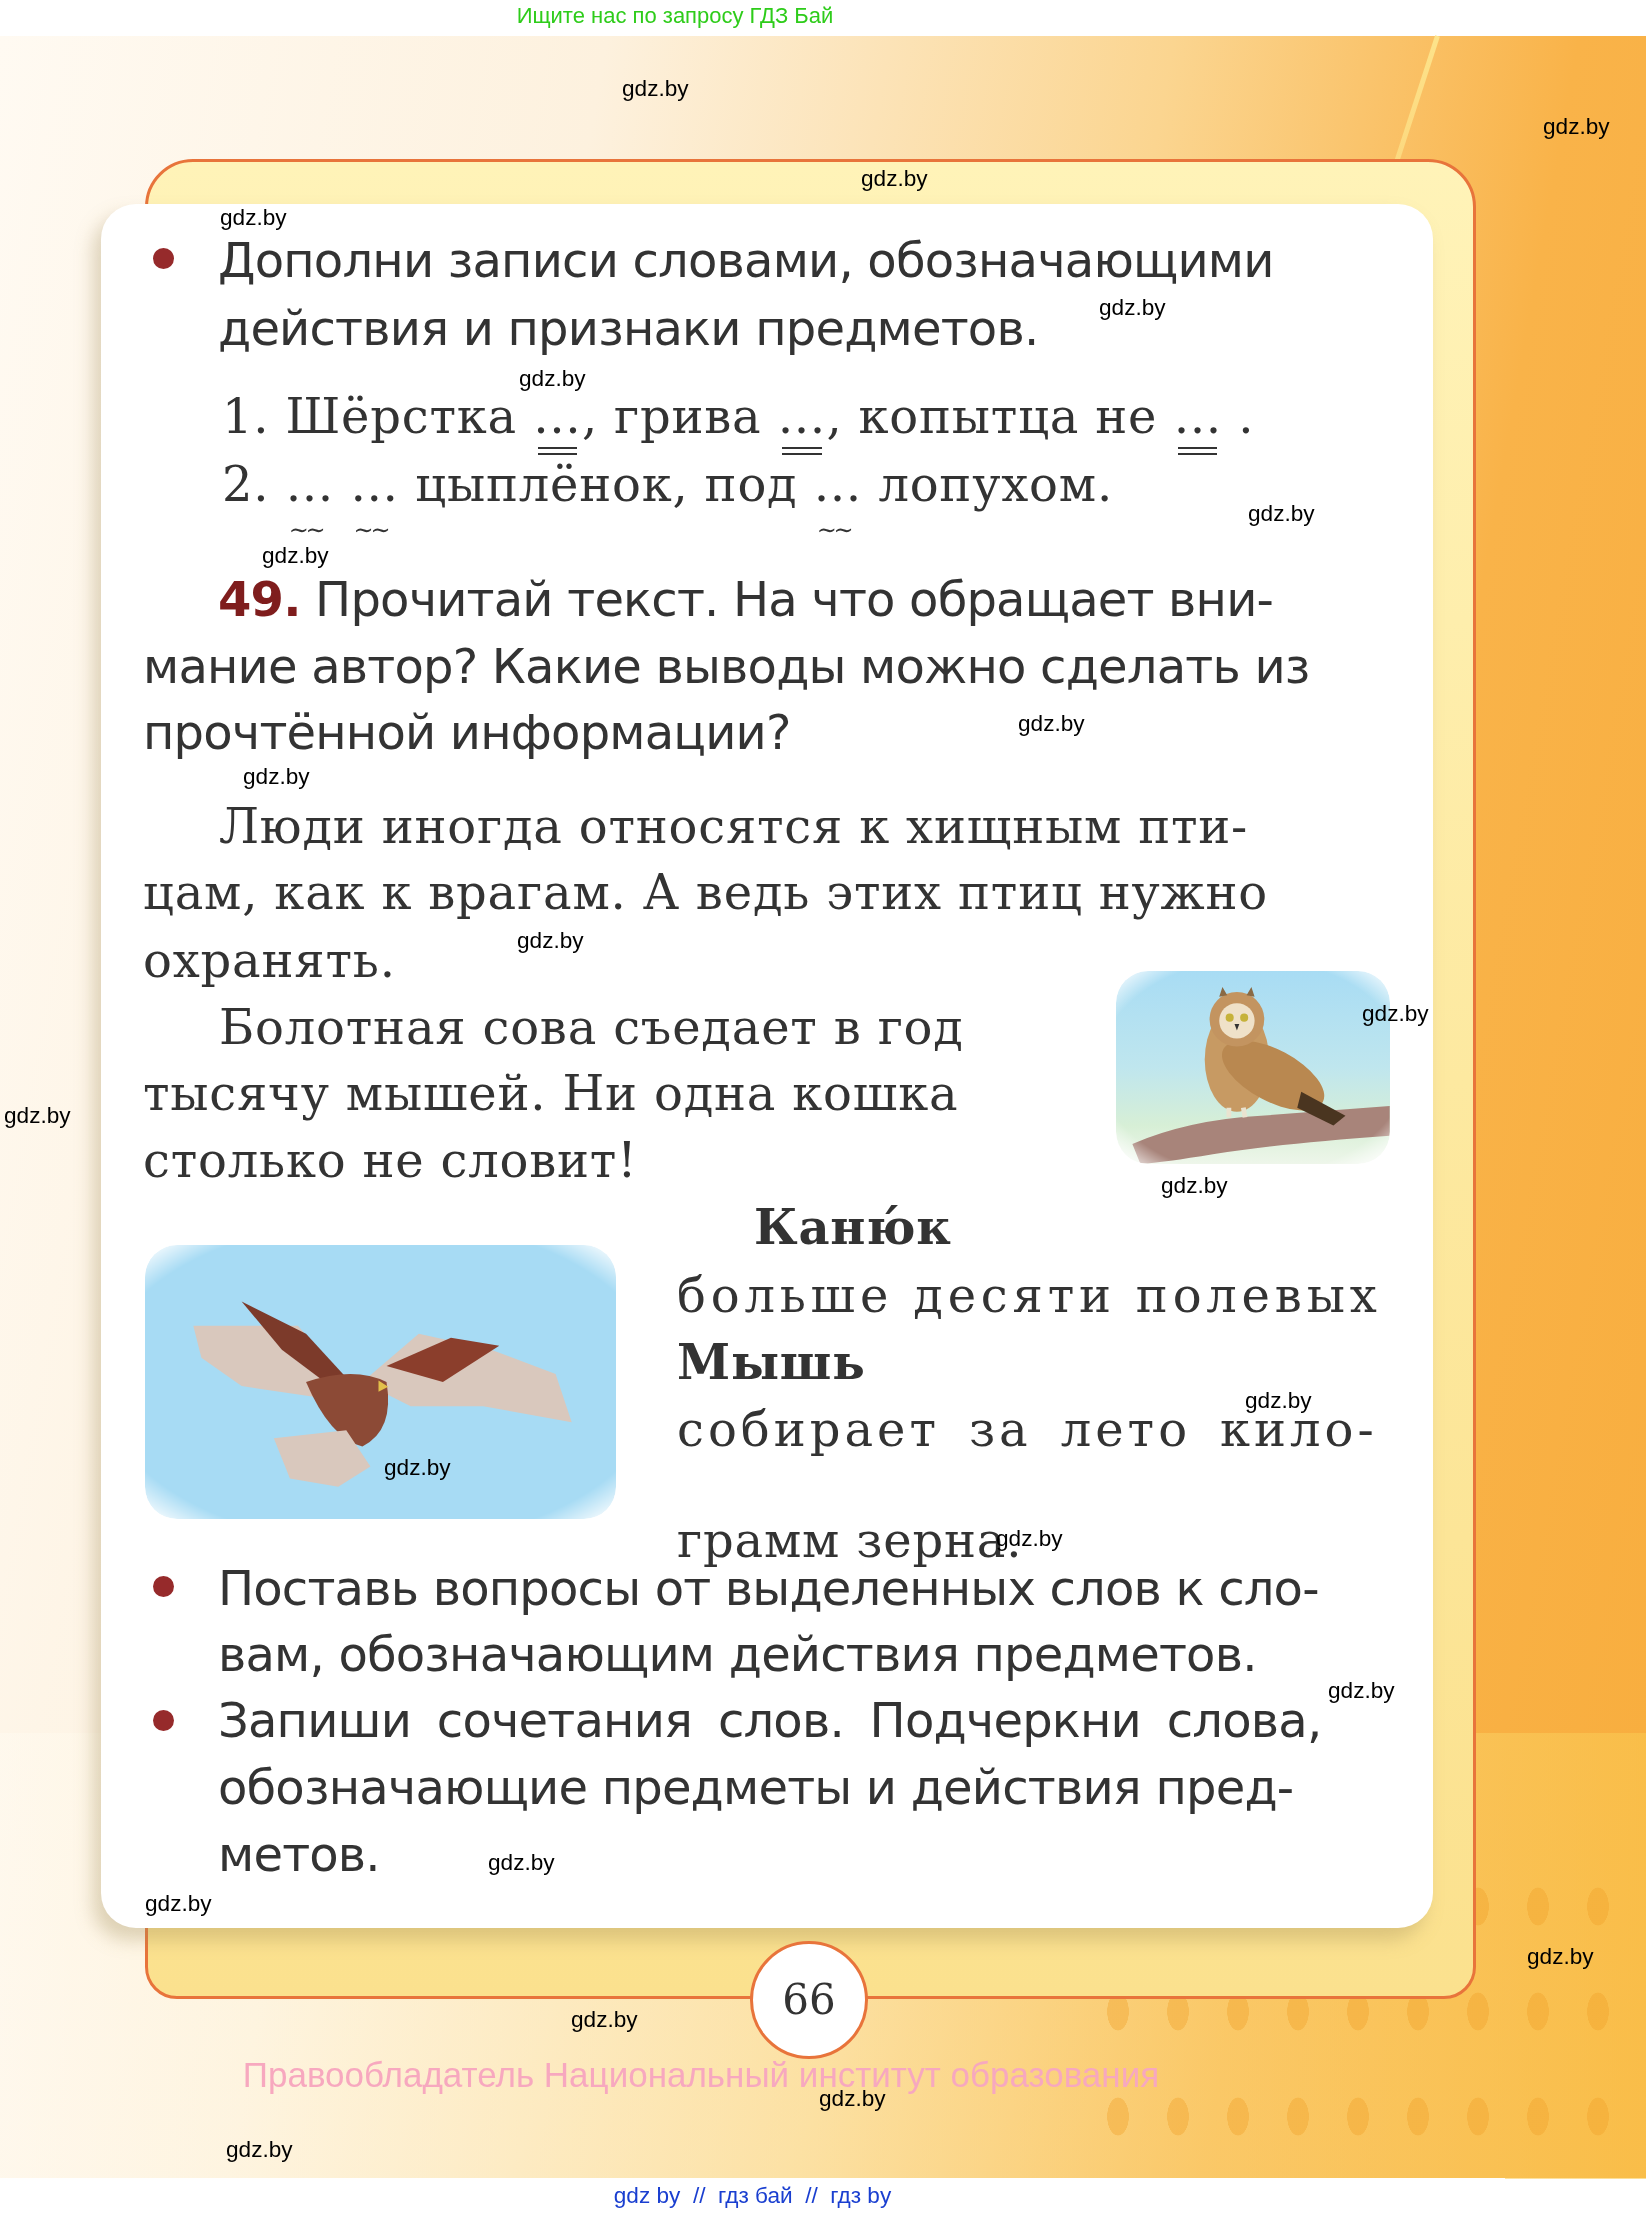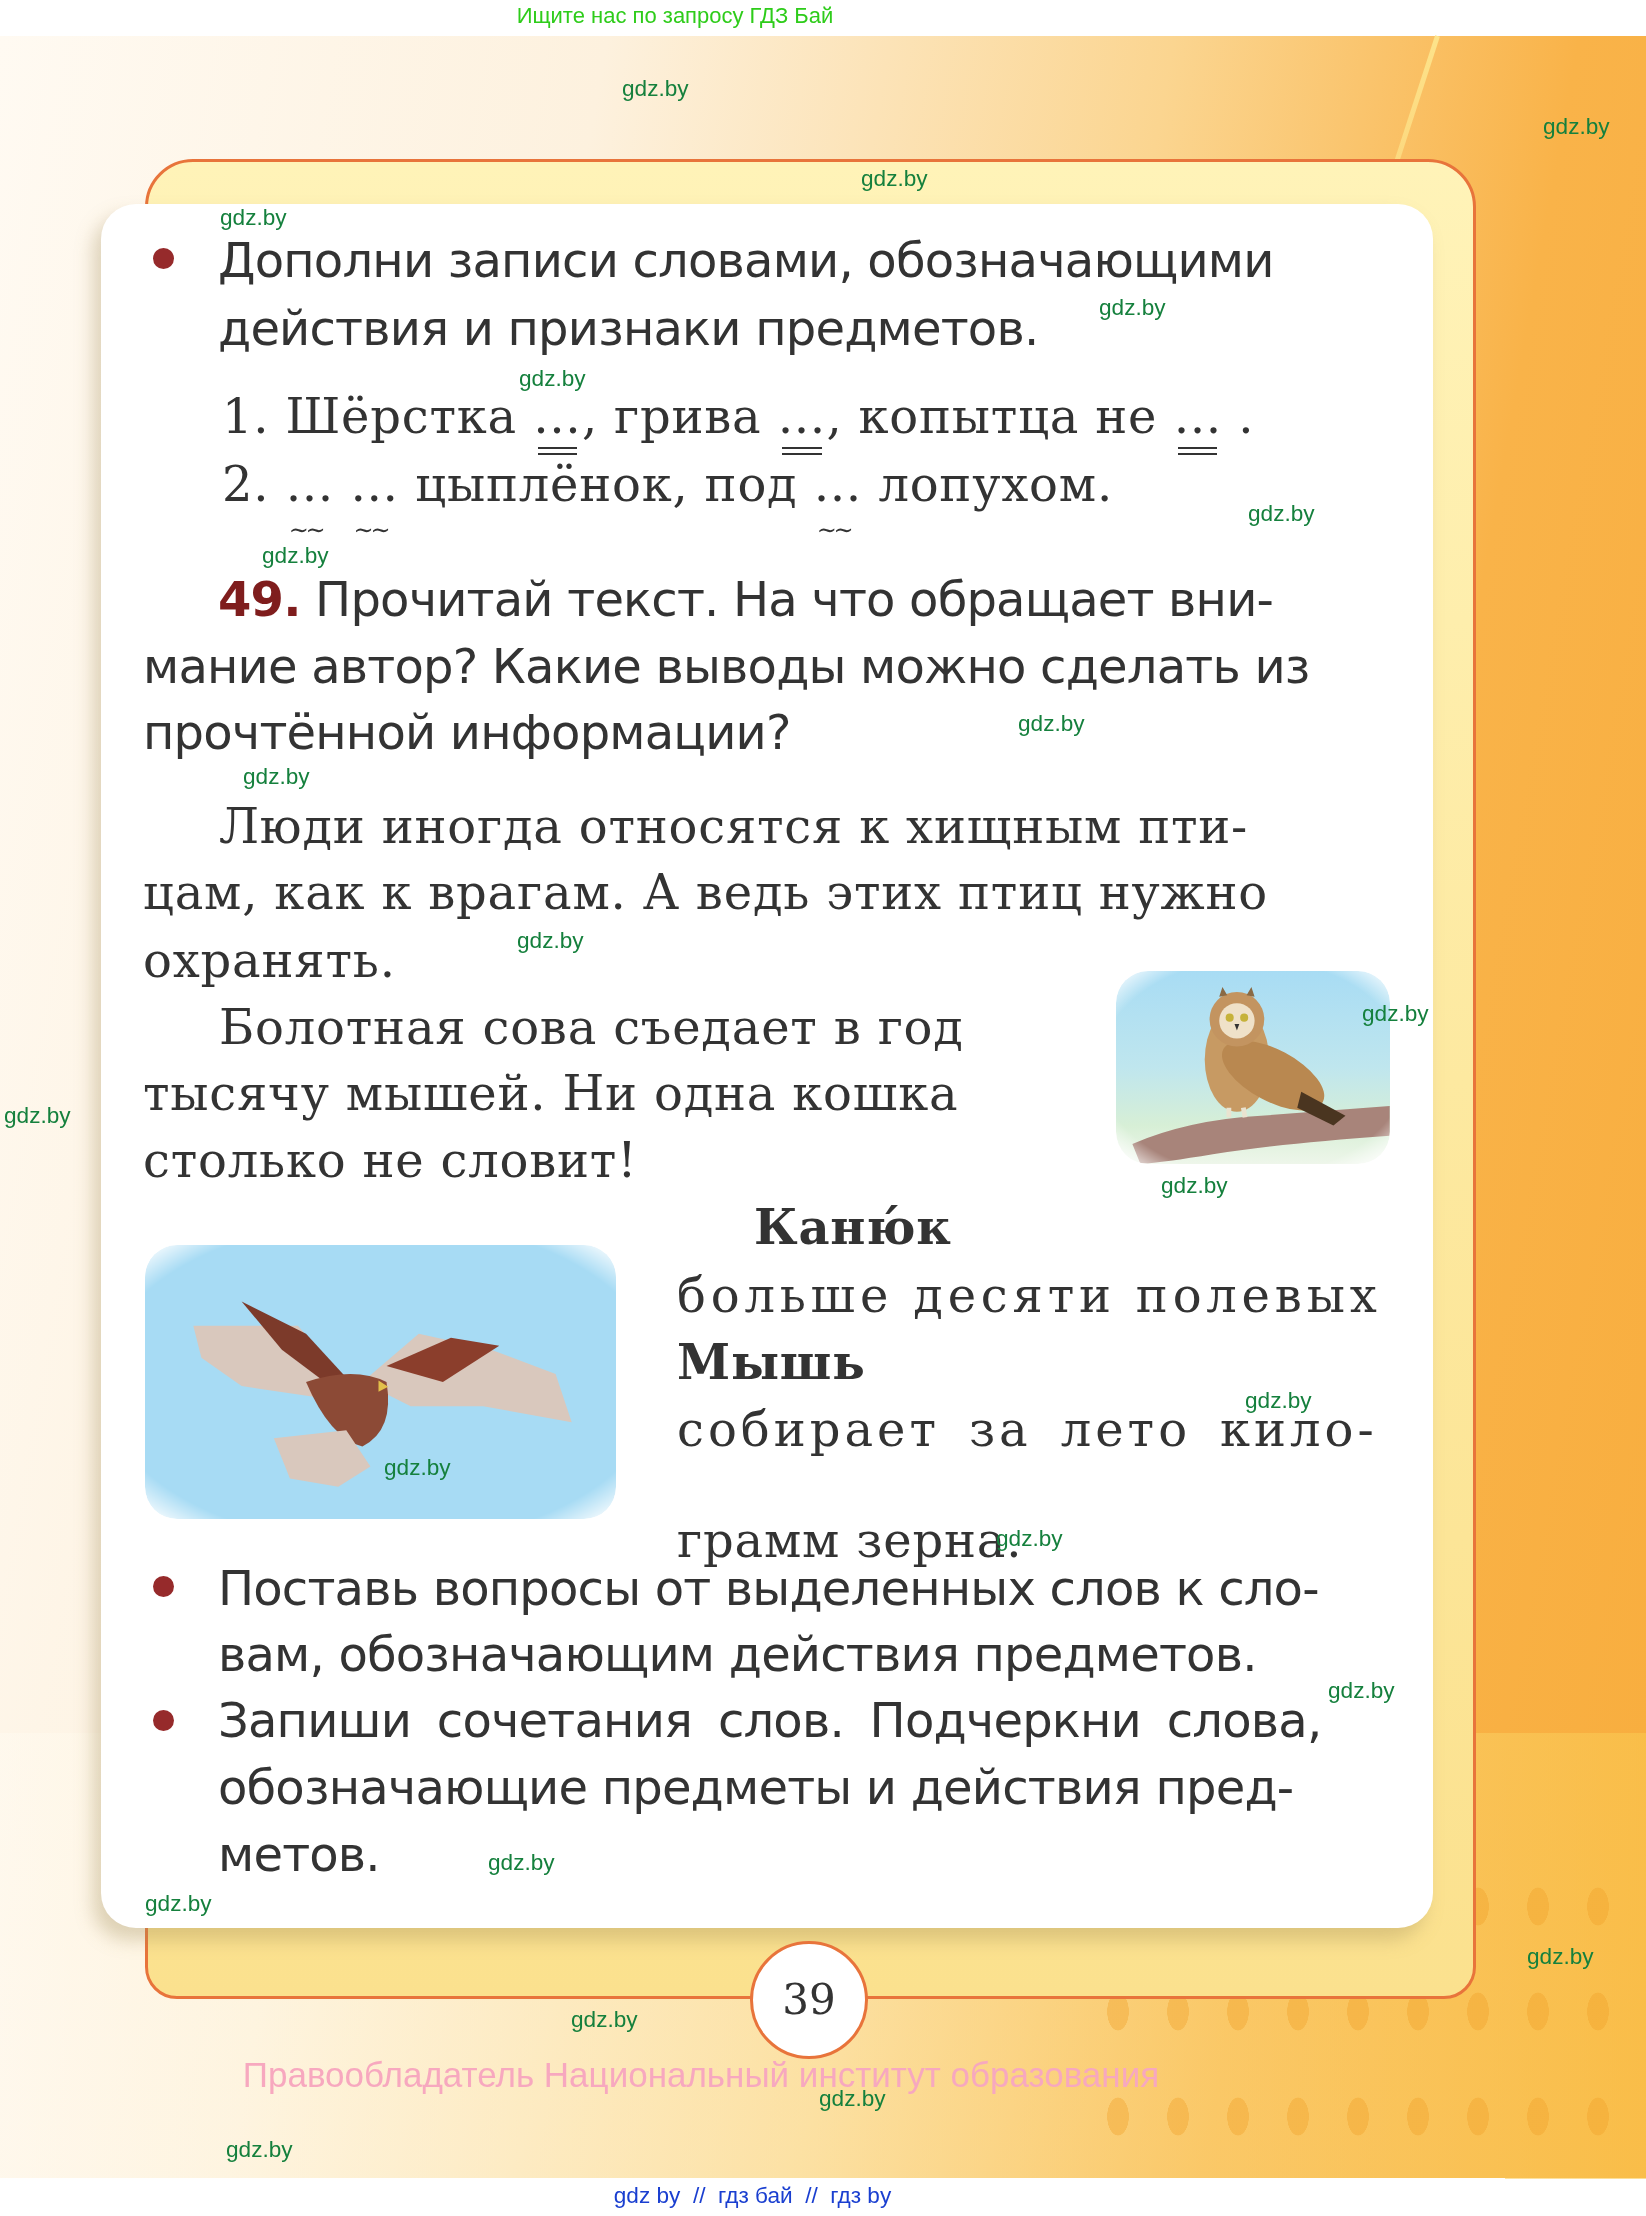--- a/index.html
+++ b/index.html
@@ -11,21 +11,21 @@
   .bg-bottom{position:absolute;left:0;top:1733px;width:1647px;height:446px;
       background:linear-gradient(90deg,rgba(255,250,240,0.6) 0%,rgba(253,236,180,0.5) 50%,rgba(250,200,80,0.6) 100%);}
   .dots{position:absolute;left:1088px;top:1854px;width:559px;height:322px;
       background-image:radial-gradient(ellipse 17.7px 31px at 50% 50%,rgba(240,160,40,0.55) 60%,transparent 62%);
       background-size:60px 105px;opacity:.7;}
   .streak{position:absolute;left:1435px;top:36px;width:4.8px;height:435px;background:linear-gradient(#fde38a,rgba(253,227,138,0));transform:rotate(18deg);transform-origin:top;}
   .frame{position:absolute;left:145px;top:159px;width:1331px;height:1840px;border:3.2px solid #e8743b;border-radius:48px 48px 32px 32px;
       background:linear-gradient(180deg,#fff3b8 0%,#fde9a0 50%,#fbe18e 100%);box-sizing:border-box;}
   .card{position:absolute;left:101px;top:204px;width:1332px;height:1724px;background:#fff;border-radius:35px;
       box-shadow:-8px 11.3px 17.7px rgba(160,140,90,0.35);}
-  .wm{position:absolute;font-family:"Liberation Sans",sans-serif;font-size:22.6px;color:#15803d;white-space:nowrap;}
+  .wm{position:absolute;font-family:"Liberation Sans",sans-serif;font-size:22.6px;color:#000000;white-space:nowrap;}
   .t{position:absolute;color:#333;white-space:nowrap;}
   .sans{font-family:"DejaVu Sans",sans-serif;font-size:48px;letter-spacing:-0.8px;}
   .serif{font-family:"DejaVu Serif",serif;font-size:48px;letter-spacing:0.8px;}
   .justify{display:flex;justify-content:space-between;}
   .bullet{position:absolute;width:21px;height:21px;border-radius:50%;background:#962a2b;}
   .num49{color:#7f1d1d;font-weight:bold;}
   .blank{position:relative;display:inline-block;}
   .dbl::after{content:"";position:absolute;left:4.8px;right:4.8px;bottom:-11.3px;height:8px;border-top:2.4px solid #333;border-bottom:2.4px solid #333;box-sizing:border-box;}
   .wavy::after{content:"∼∼";position:absolute;left:3.2px;bottom:-32px;font-size:24px;color:#333;letter-spacing:-3.2px;}
   .img{position:absolute;border-radius:32px;overflow:hidden;}
@@ -132,21 +132,21 @@
 <div class="t serif" style="left:677px;top:1468px;margin-top:44px;">грамм зерна.</div>
 
 <div class="bullet" style="left:153px;top:1576px;"></div>
 <div class="t sans" style="left:218px;top:1560px;">Поставь вопросы от выделенных слов к сло-</div>
 <div class="t sans" style="left:218px;top:1626px;">вам, обозначающим действия предметов.</div>
 <div class="bullet" style="left:153px;top:1710px;"></div>
 <div class="t sans" style="left:218px;top:1692px;word-spacing:11.3px;">Запиши сочетания слов. Подчеркни слова,</div>
 <div class="t sans" style="left:218px;top:1759px;">обозначающие предметы и действия пред-</div>
 <div class="t sans" style="left:218px;top:1826px;">метов.</div>
 
-<div class="pagenum">39</div>
+<div class="pagenum">66</div>
 
 <div class="copyright">Правообладатель Национальный институт образования</div>
 
 <div class="wm" style="left:622px;top:76px;">gdz.by</div>
 <div class="wm" style="left:1543px;top:114px;">gdz.by</div>
 <div class="wm" style="left:861px;top:166px;">gdz.by</div>
 <div class="wm" style="left:220px;top:205px;">gdz.by</div>
 <div class="wm" style="left:1099px;top:295px;">gdz.by</div>
 <div class="wm" style="left:519px;top:366px;">gdz.by</div>
 <div class="wm" style="left:1248px;top:501px;">gdz.by</div>

